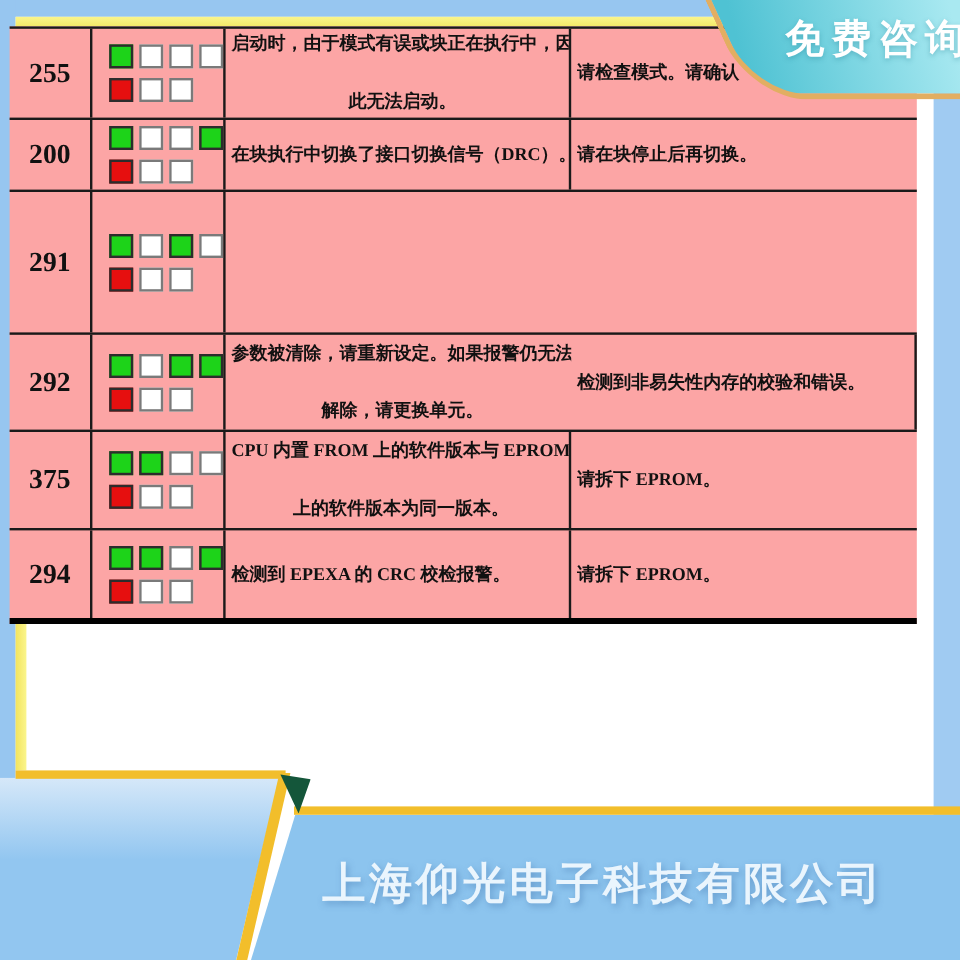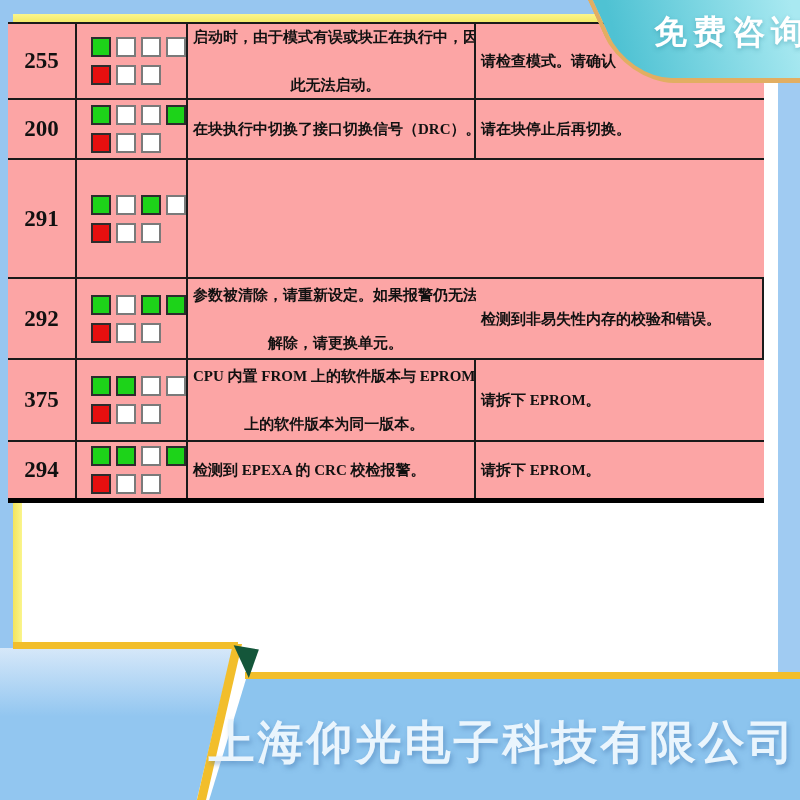--- a/index.html
+++ b/index.html
@@ -21,21 +21,21 @@
     background:#fca5a5;
     text-align:center;
   }
   .trow{display:grid;grid-template-columns:69px 111px 288px 1fr;border-bottom:2px solid #1a1a1a;}
   .trow:last-child{border-bottom:none;}
   .trow:nth-child(1){height:74px;}
   .trow:nth-child(2){height:58px;}
   .trow:nth-child(3){height:117px;}
   .trow:nth-child(4){height:79px;}
   .trow:nth-child(5){height:80px;}
-  .trow:nth-child(6){height:56px;}
+  .trow:nth-child(6){height:73px;}
   .cell{display:flex;align-items:center;border-right:2px solid #1a1a1a;overflow:hidden;}
   .cell.sol{border-right:none;}
   .cell.num{justify-content:center;font-family:"Liberation Serif",serif;font-weight:bold;font-size:23px;color:#111;}
   .cell.desc,.cell.sol{
     padding:0 5px;font-family:"Liberation Serif",serif;font-weight:bold;
     font-size:15px;line-height:48px;color:#111;white-space:pre;
   }
   .cell.leds{flex-direction:column;align-items:flex-start;justify-content:center;gap:8px;padding-left:14px;}
   .led-row{display:flex;gap:5px;}
   .led{width:16px;height:16px;background:#fff;border:2px solid #7a7a7a;}
@@ -63,21 +63,21 @@
   .blue-left-block{position:absolute;left:0;top:648px;width:240px;height:152px;z-index:2;
     background:linear-gradient(180deg,#d6e8f9,#92c6f0 45%);
     clip-path:polygon(0 0,97% 0,82% 100%,0 100%);}
   .gold-diagonal{position:absolute;left:195px;top:644px;width:48px;height:156px;background:#f2be2b;z-index:3;
     clip-path:polygon(79% 0,98% 0,23% 100%,4% 100%);}
   .gold-band-lower{position:absolute;left:245px;top:672px;width:555px;height:7px;background:#f2be2b;z-index:3;}
   .footer-blue{position:absolute;left:205px;top:679px;width:595px;height:121px;background:#8cc4ee;z-index:2;
     clip-path:polygon(6.9% 0,100% 0,100% 100%,0.7% 100%);}
   .company{
     position:absolute;left:205px;top:712px;width:595px;z-index:5;text-align:center;
-    font-size:46px;font-weight:bold;color:#eaf5fd;letter-spacing:3px;
+    font-size:36px;font-weight:bold;color:#eaf5fd;letter-spacing:3px;
     text-shadow:2px 3px 5px rgba(70,120,175,.5);
   }
 </style>
 </head>
 <body>
 
 <div id="stage">
 
   <div class="band-top"></div>
   <div class="band-left"></div>

